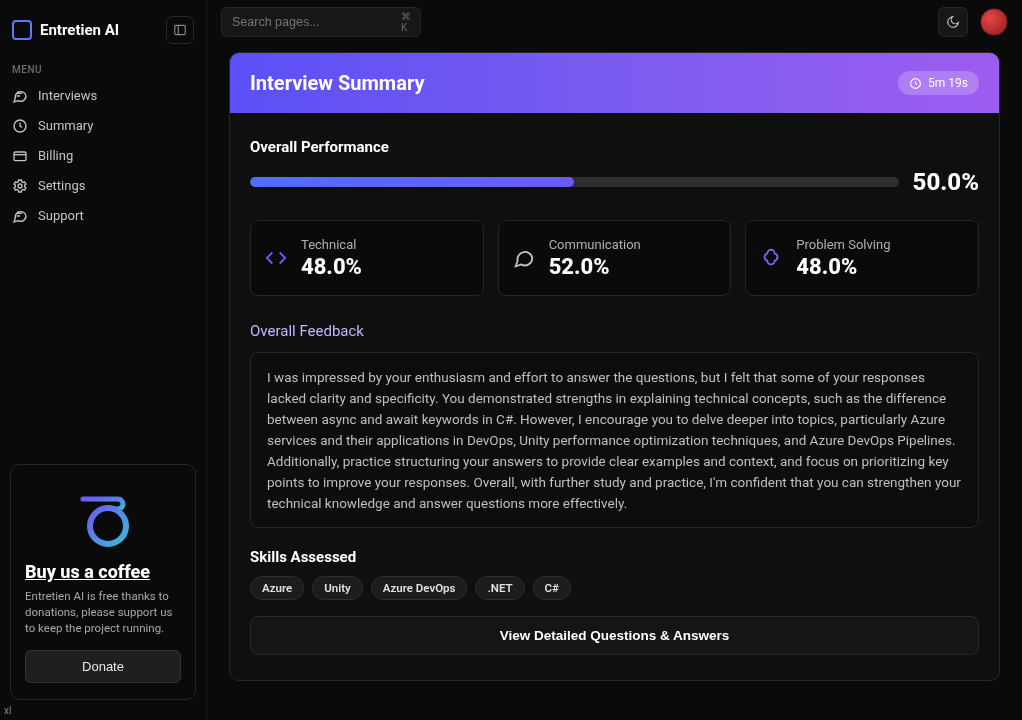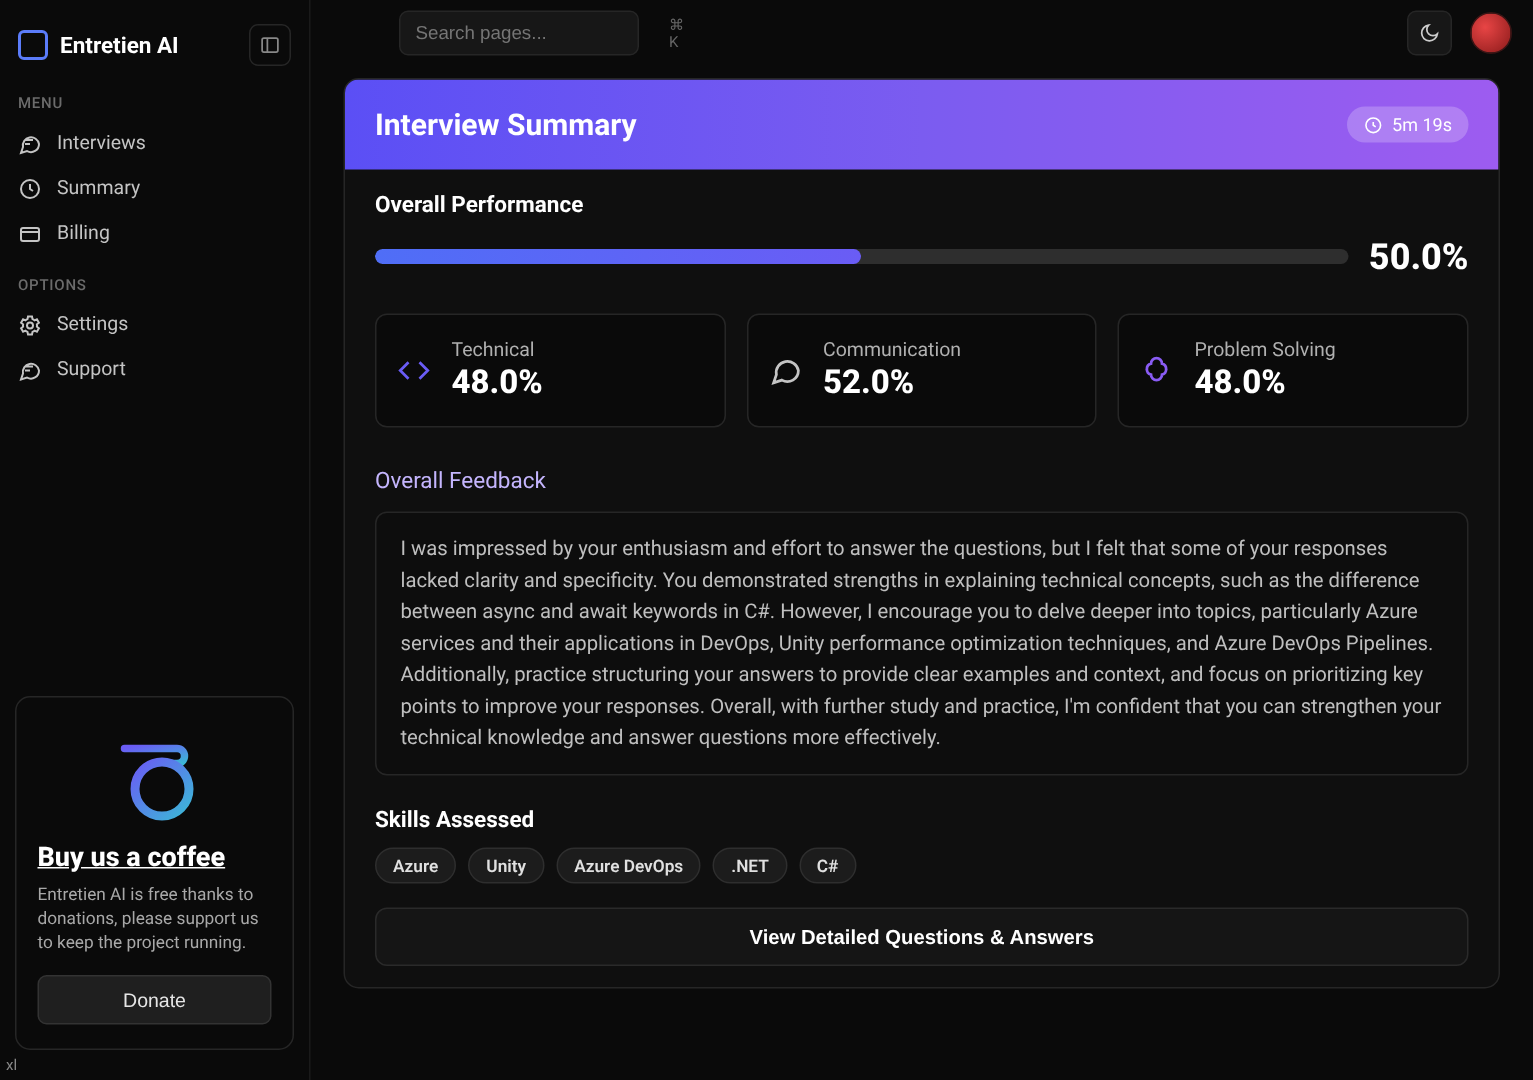--- a/index.html
+++ b/index.html
@@ -86,30 +86,29 @@
 }
 .main { flex: 1; display: flex; flex-direction: column; }
 .topbar {
   height: 44px;
   display: flex;
   align-items: center;
   padding: 0 14px;
   gap: 12px;
 }
 .search-box {
-  width: 160px;
+  width: 200px;
   height: 30px;
   background: #171717;
   border: 1px solid #262626;
   border-radius: 6px;
   display: flex;
   align-items: center;
   padding: 0 10px;
   gap: 8px;
-  margin-left: 45px;
 }
 .search-input {
   flex: 1;
   background: transparent;
   border: none;
   color: #888;
   font-size: 12.5px;
   outline: none;
 }
 .kbd { font-size: 10px; color: #666; }
@@ -146,21 +145,21 @@
 .time-badge {
   background: rgba(255,255,255,0.22);
   border-radius: 14px;
   padding: 5px 11px;
   display: flex;
   align-items: center;
   gap: 6px;
   font-size: 12px;
   color: #fff;
 }
-.body-pad { padding: 14px 20px; }
+.body-pad { padding: 25px 20px; }
 .perf-label { font-size: 15px; font-weight: 700; color: #fff; margin-bottom: 12px; }
 .perf-row { display: flex; align-items: center; gap: 14px; }
 .perf-bar-bg {
   flex: 1;
   height: 10px;
   background: #2e2e2e;
   border-radius: 5px;
   overflow: hidden;
 }
 .perf-bar-fill {
@@ -252,21 +251,20 @@
     <span>Summary</span>
   </div>
   <div class="nav-item">
     <svg class="nav-icon" viewBox="0 0 24 24" fill="none" stroke="#c4c4c4" stroke-width="2">
         <rect x="3" y="6" width="18" height="13" rx="2"></rect>
         <path d="M3 10h18"></path>
       </svg>
     <span>Billing</span>
   </div>
 
-  <div class="section-label">OPTIONS</div>
   <div class="nav-item">
     <svg class="nav-icon" viewBox="0 0 24 24" fill="none" stroke="#c4c4c4" stroke-width="2">
         <circle cx="12" cy="12" r="3"></circle>
         <path d="M19 12a7 7 0 0 0-.1-1.2l2-1.6-2-3.4-2.4 1a7 7 0 0 0-2-1.2L14 3h-4l-.5 2.6a7 7 0 0 0-2 1.2l-2.4-1-2 3.4 2 1.6A7 7 0 0 0 5 12c0 .4 0 .8.1 1.2l-2 1.6 2 3.4 2.4-1a7 7 0 0 0 2 1.2L10 21h4l.5-2.6a7 7 0 0 0 2-1.2l2.4 1 2-3.4-2-1.6c.1-.4.1-.8.1-1.2z"></path>
       </svg>
     <span>Settings</span>
   </div>
   <div class="nav-item">
     <svg class="nav-icon" viewBox="0 0 24 24" fill="none" stroke="#c4c4c4" stroke-width="2">
         <path d="M7 8h8M7 12h5M21 12a8 8 0 0 1-12 7L3 21l2-6a8 8 0 1 1 16-3z"></path>

